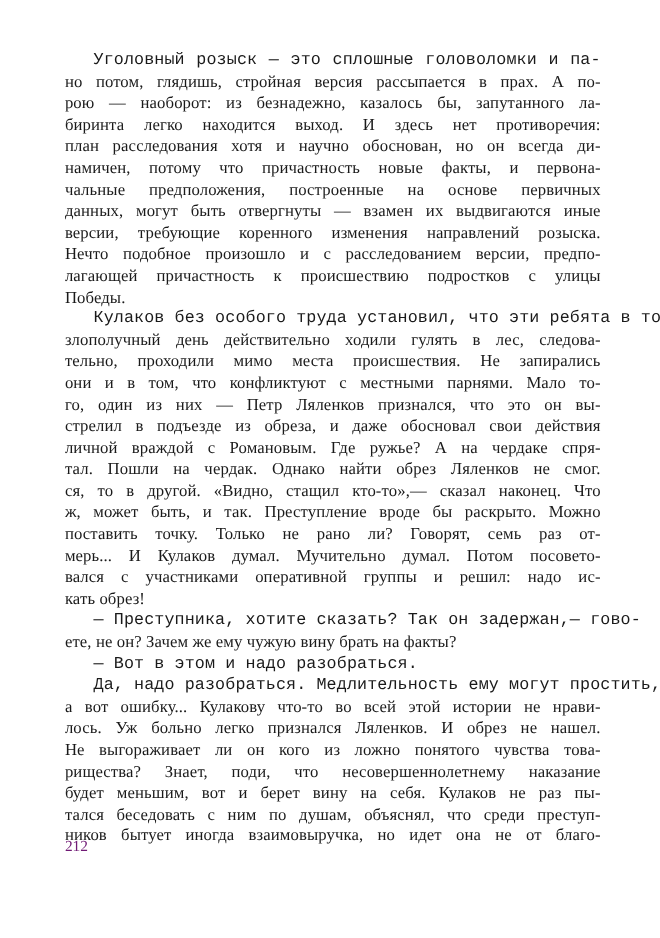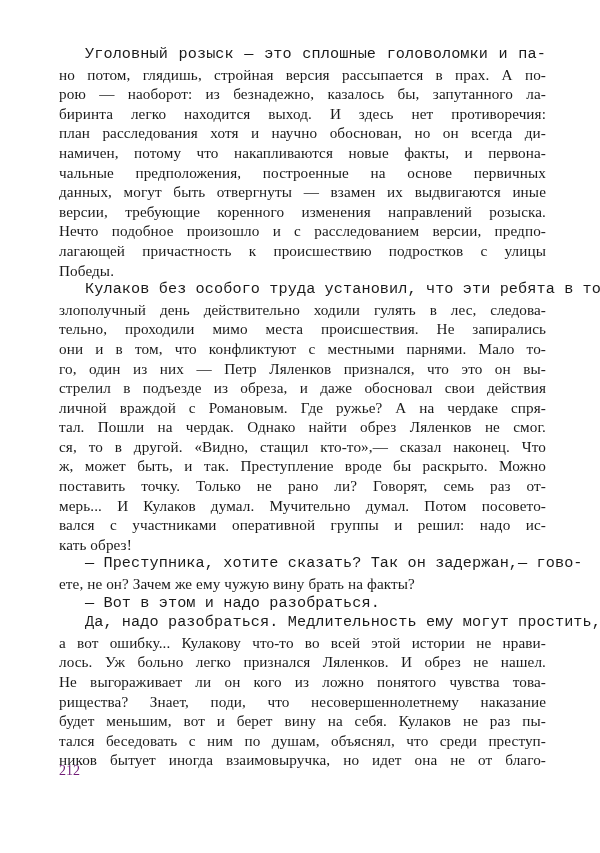--- a/index.html
+++ b/index.html
@@ -27,21 +27,21 @@
 </style>
 </head>
 <body>
 
 <div class="page" id="page-body">
     <span class="line indent">Уголовный  розыск — это  сплошные  головоломки  и  па-</span>
     <span class="line">но потом, глядишь, стройная версия рассыпается в прах. А по-</span>
     <span class="line">рою — наоборот: из безнадежно, казалось бы, запутанного ла-</span>
     <span class="line">биринта легко находится выход. И здесь  нет  противоречия:</span>
     <span class="line">план расследования хотя и научно обоснован, но он всегда ди-</span>
-    <span class="line">намичен, потому что накапливаются новые факты, и первона-</span>
+    <span class="line">намичен, потому что причастность новые факты, и первона-</span>
     <span class="line">чальные  предположения,  построенные  на  основе  первичных</span>
     <span class="line">данных, могут быть отвергнуты — взамен их выдвигаются иные</span>
     <span class="line">версии, требующие коренного изменения направлений розыска.</span>
     <span class="line">Нечто подобное произошло и с расследованием версии, предпо-</span>
     <span class="line">лагающей причастность к происшествию подростков с улицы</span>
     <span class="line last">Победы.</span>
     <span class="line indent">Кулаков без особого труда установил, что эти ребята в тот</span>
     <span class="line">злополучный день действительно ходили гулять в лес, следова-</span>
     <span class="line">тельно, проходили мимо места происшествия. Не запирались</span>
     <span class="line">они и в том, что конфликтуют с местными парнями. Мало то-</span>

